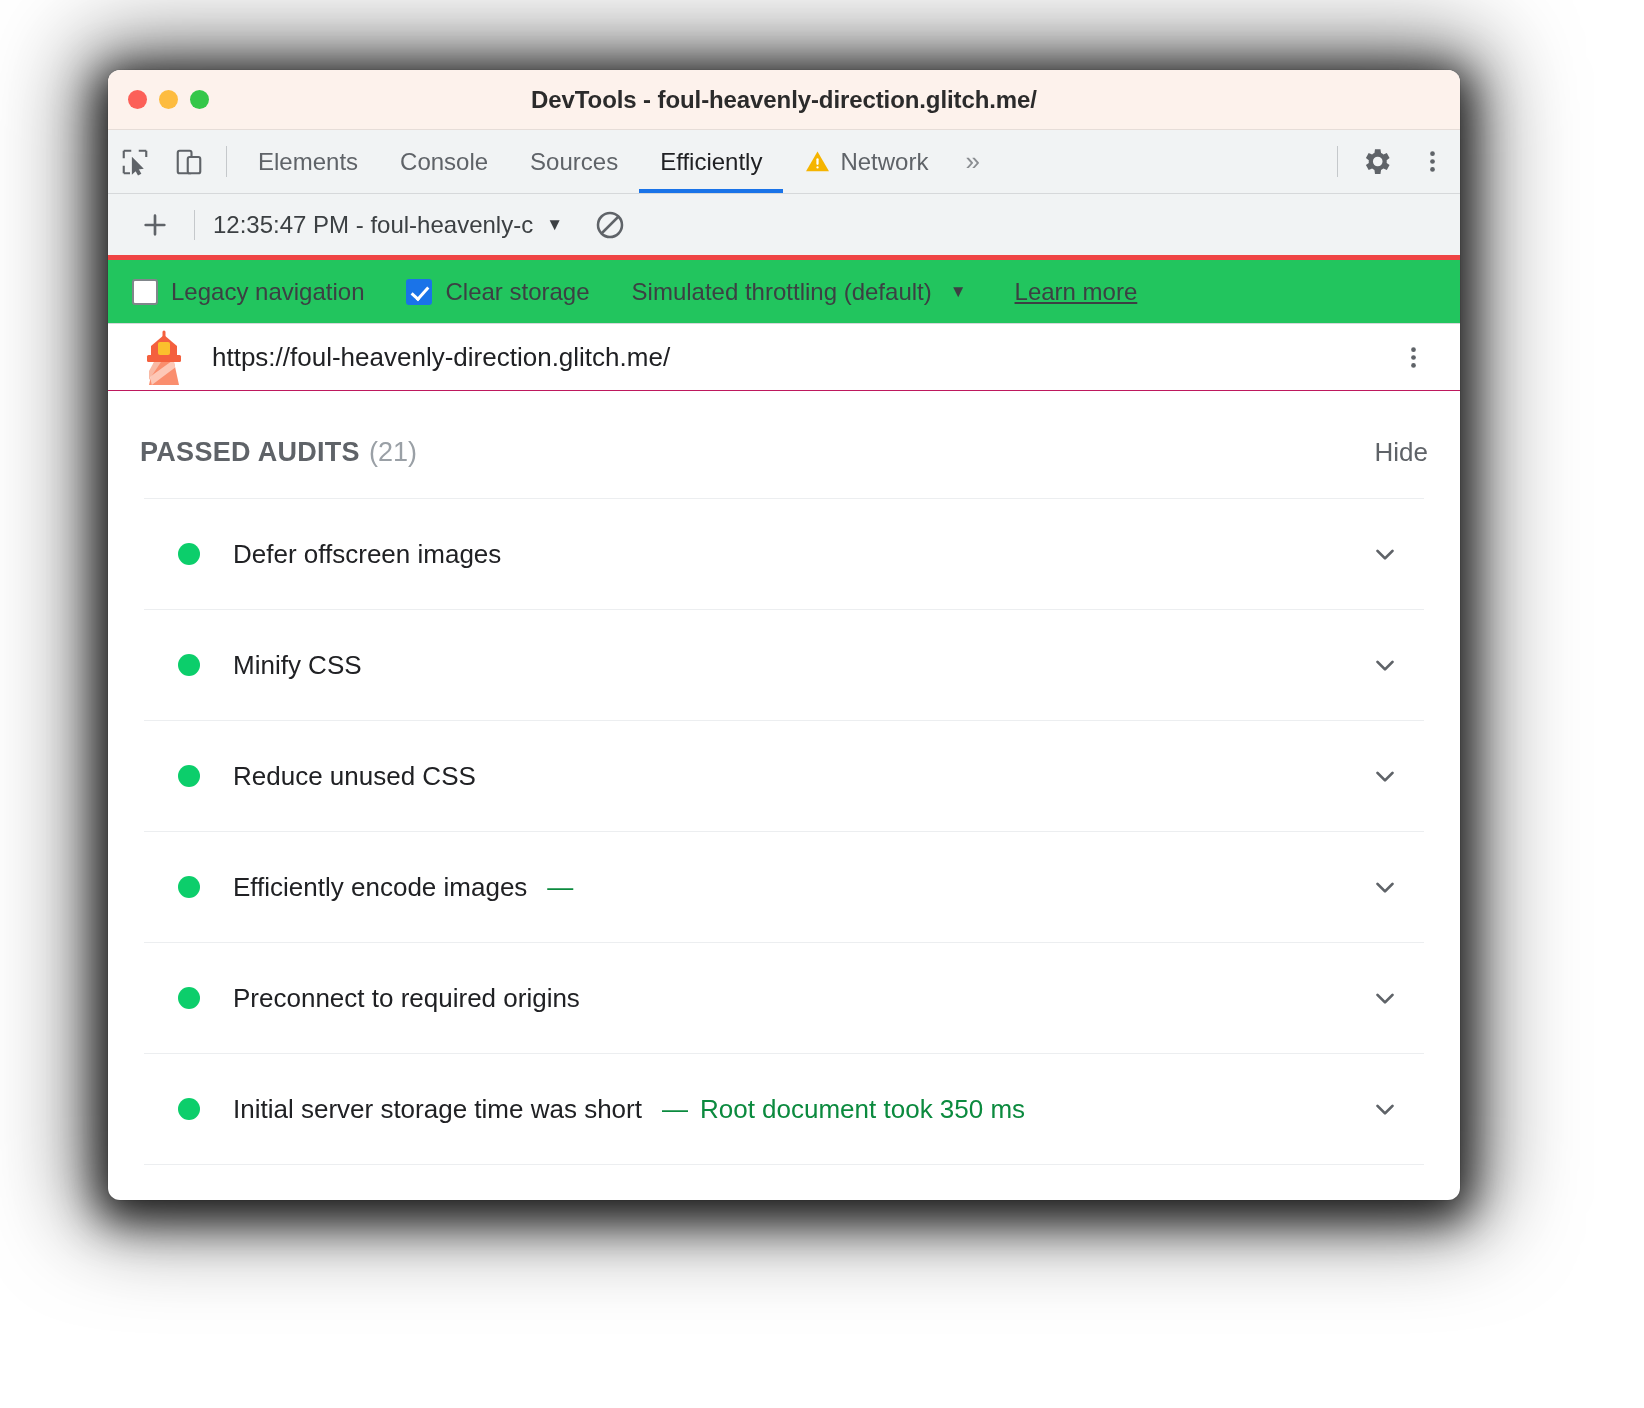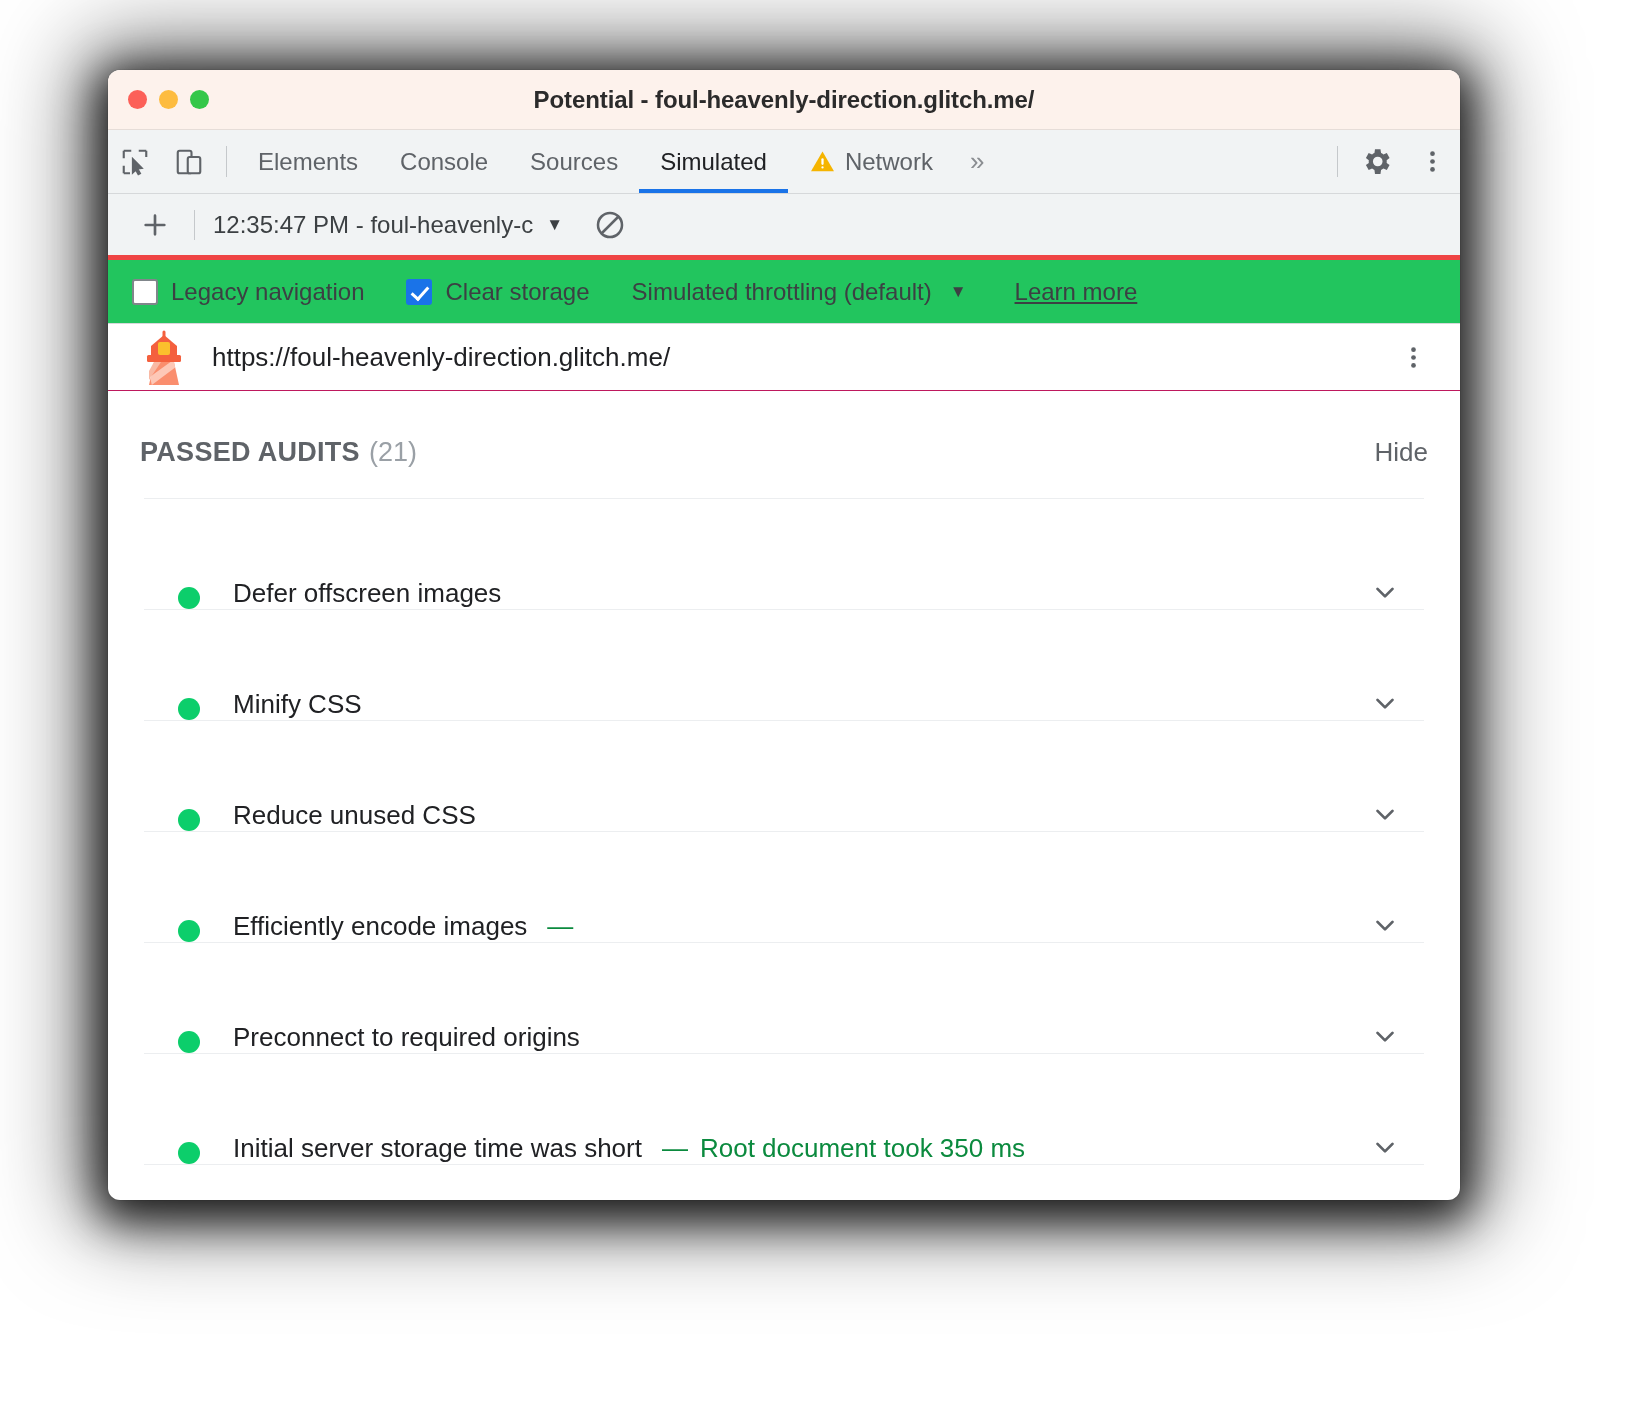--- a/index.html
+++ b/index.html
@@ -231,21 +231,21 @@
     margin-left: 9px;
   }
   .hide-btn {
     margin-left: auto;
     font-size: 26px;
     color: #5f6368;
     cursor: default;
   }
   .audit-list { padding: 0 8px; }
   .audit-row {
-    display: flex; align-items: flex-end;
+    display: flex; align-items: center;
     height: 111px;
     border-top: 1px solid #eceef0;
     padding-left: 34px;
     padding-right: 22px;
     cursor: default;
   }
   .dot {
     width: 22px; height: 22px; border-radius: 50%;
     background: #0cce6b;
     flex: 0 0 22px;
@@ -278,21 +278,21 @@
 
 <div id="page">
   <div class="window">
 
     <div class="titlebar">
       <div class="traffic">
         <span class="light red"></span>
         <span class="light yellow"></span>
         <span class="light green"></span>
       </div>
-      <div class="title-text">Potential - foul-heavenly-direction.glitch.me/</div>
+      <div class="title-text">DevTools - foul-heavenly-direction.glitch.me/</div>
     </div>
 
     <div class="tabbar">
       <div class="tb-icon-btn">
         <svg width="30" height="30" viewBox="0 0 24 24" fill="none" stroke="#5f6368" stroke-width="1.7">
           <path d="M3 3h6M3 3v6M21 3h-6M21 3v5M3 21h5M3 21v-6"></path>
           <path d="M10 9l8 8-3.6.6 2 3.6-1.8 1-2-3.6L10 21z" fill="#5f6368" stroke="#5f6368" stroke-width="1"></path>
         </svg>
       </div>
       <div class="tb-icon-btn">
@@ -306,21 +306,21 @@
       <div class="tab">
         <span>Elements</span>
       </div>
       <div class="tab">
         <span>Console</span>
       </div>
       <div class="tab">
         <span>Sources</span>
       </div>
       <div class="tab active">
-        <span>Simulated</span>
+        <span>Efficiently</span>
       </div>
       <div class="tab">
         <span style="display:flex;align-items:center;">
           <svg width="27" height="27" viewBox="0 0 24 24">
             <path d="M12 3.2 22.2 20.6H1.8z" fill="#f5b400"></path>
             <rect x="11" y="9" width="2" height="6" rx="1" fill="#ffffff"></rect>
             <rect x="11" y="16.2" width="2" height="2.1" rx="1" fill="#ffffff"></rect>
           </svg>
         </span>
         <span>Network</span>

